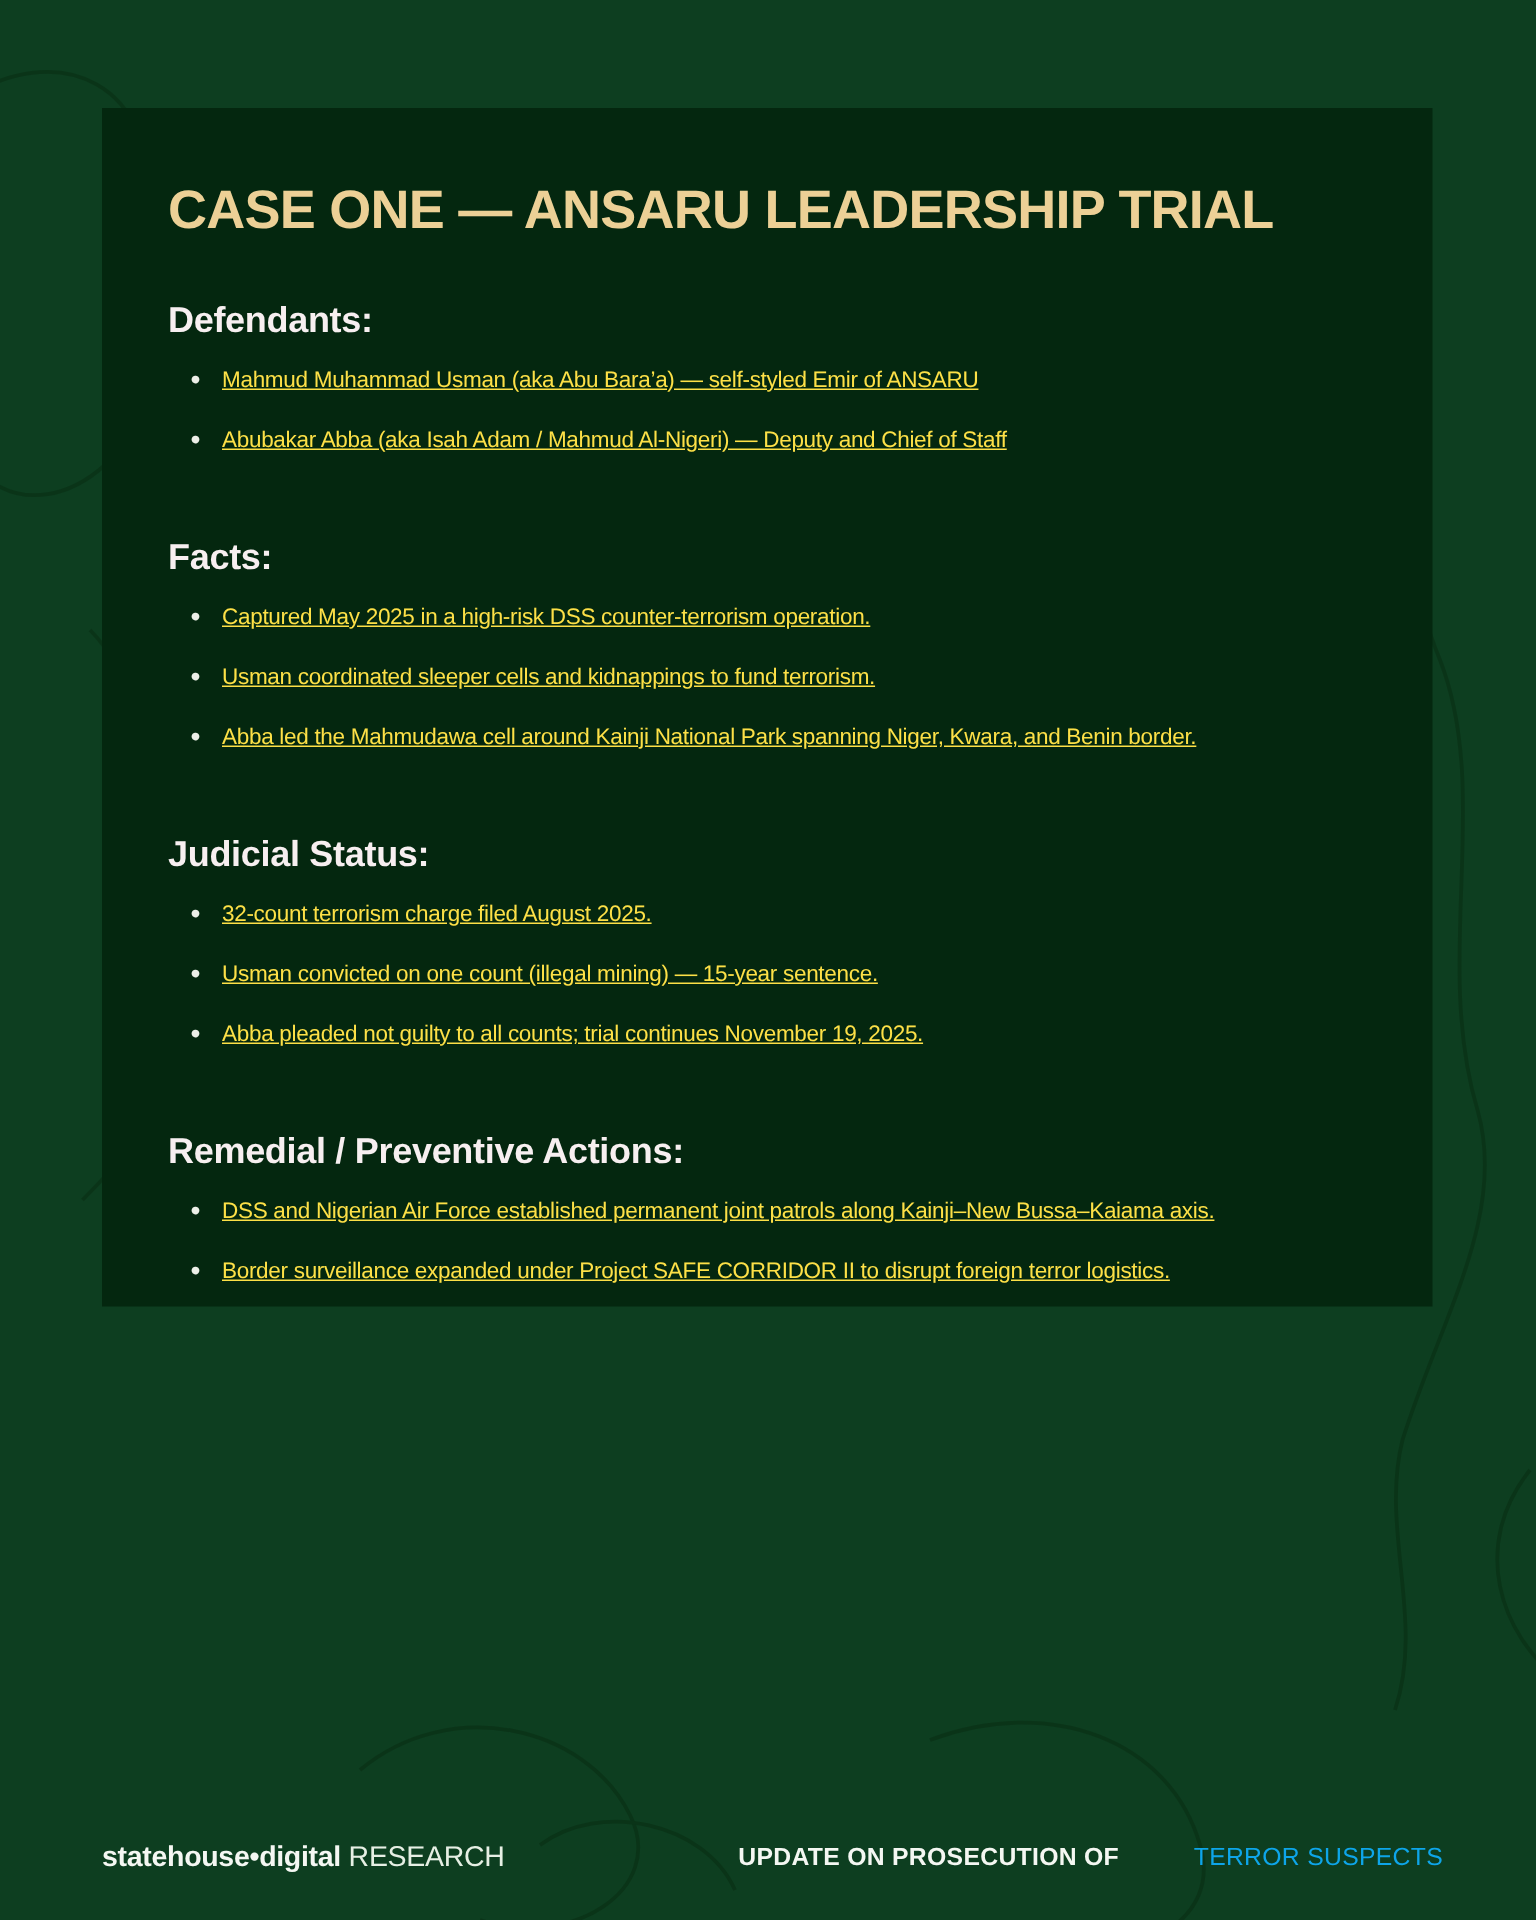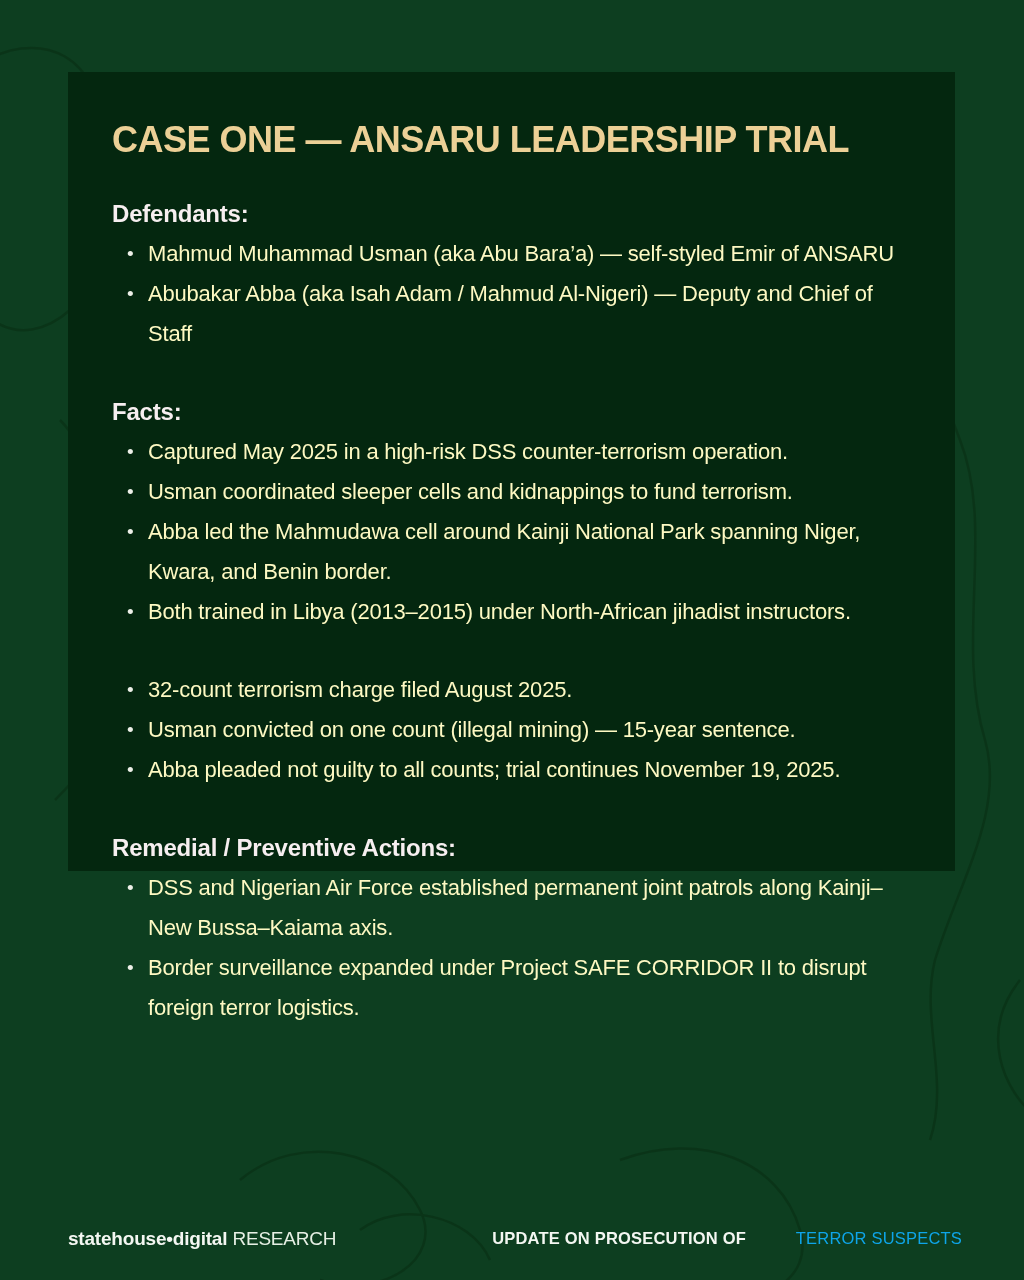--- a/index.html
+++ b/index.html
@@ -39,25 +39,26 @@
     line-height:40px;
     letter-spacing:-0.2px;
     margin:0;
   }
   ul.bullets{
     list-style:none;
     margin:0;padding:0;
   }
   ul.bullets li{
     position:relative;
-    color:#fef9c3;
-    font-size:22px;
+    color:#fde047;
+    font-size:15px;
     line-height:40px;
     letter-spacing:-0.2px;
     padding-left:36px;
+    text-decoration:underline;
   }
   ul.bullets li::before{
     content:"\2022";
     position:absolute;
     left:15px;top:0;
     font-size:19px;
     color:#edefe8;
   }
   .footer{
     position:absolute;
@@ -109,25 +110,25 @@
       <li>Abubakar Abba (aka Isah Adam / Mahmud Al-Nigeri) — Deputy and Chief of Staff</li>
     </ul>
   </div>
 
   <div class="section">
     <h2 class="section-heading">Facts:</h2>
     <ul class="bullets">
       <li>Captured May 2025 in a high-risk DSS counter-terrorism operation.</li>
       <li>Usman coordinated sleeper cells and kidnappings to fund terrorism.</li>
       <li>Abba led the Mahmudawa cell around Kainji National Park spanning Niger, Kwara, and Benin border.</li>
-      <li>Both trained in Libya (2013–2015) under North-African jihadist instructors.</li>
     </ul>
   </div>
 
   <div class="section">
+    <h2 class="section-heading">Judicial Status:</h2>
     <ul class="bullets">
       <li>32-count terrorism charge filed August 2025.</li>
       <li>Usman convicted on one count (illegal mining) — 15-year sentence.</li>
       <li>Abba pleaded not guilty to all counts; trial continues November 19, 2025.</li>
     </ul>
   </div>
 
   <div class="section">
     <h2 class="section-heading">Remedial / Preventive Actions:</h2>
     <ul class="bullets">

